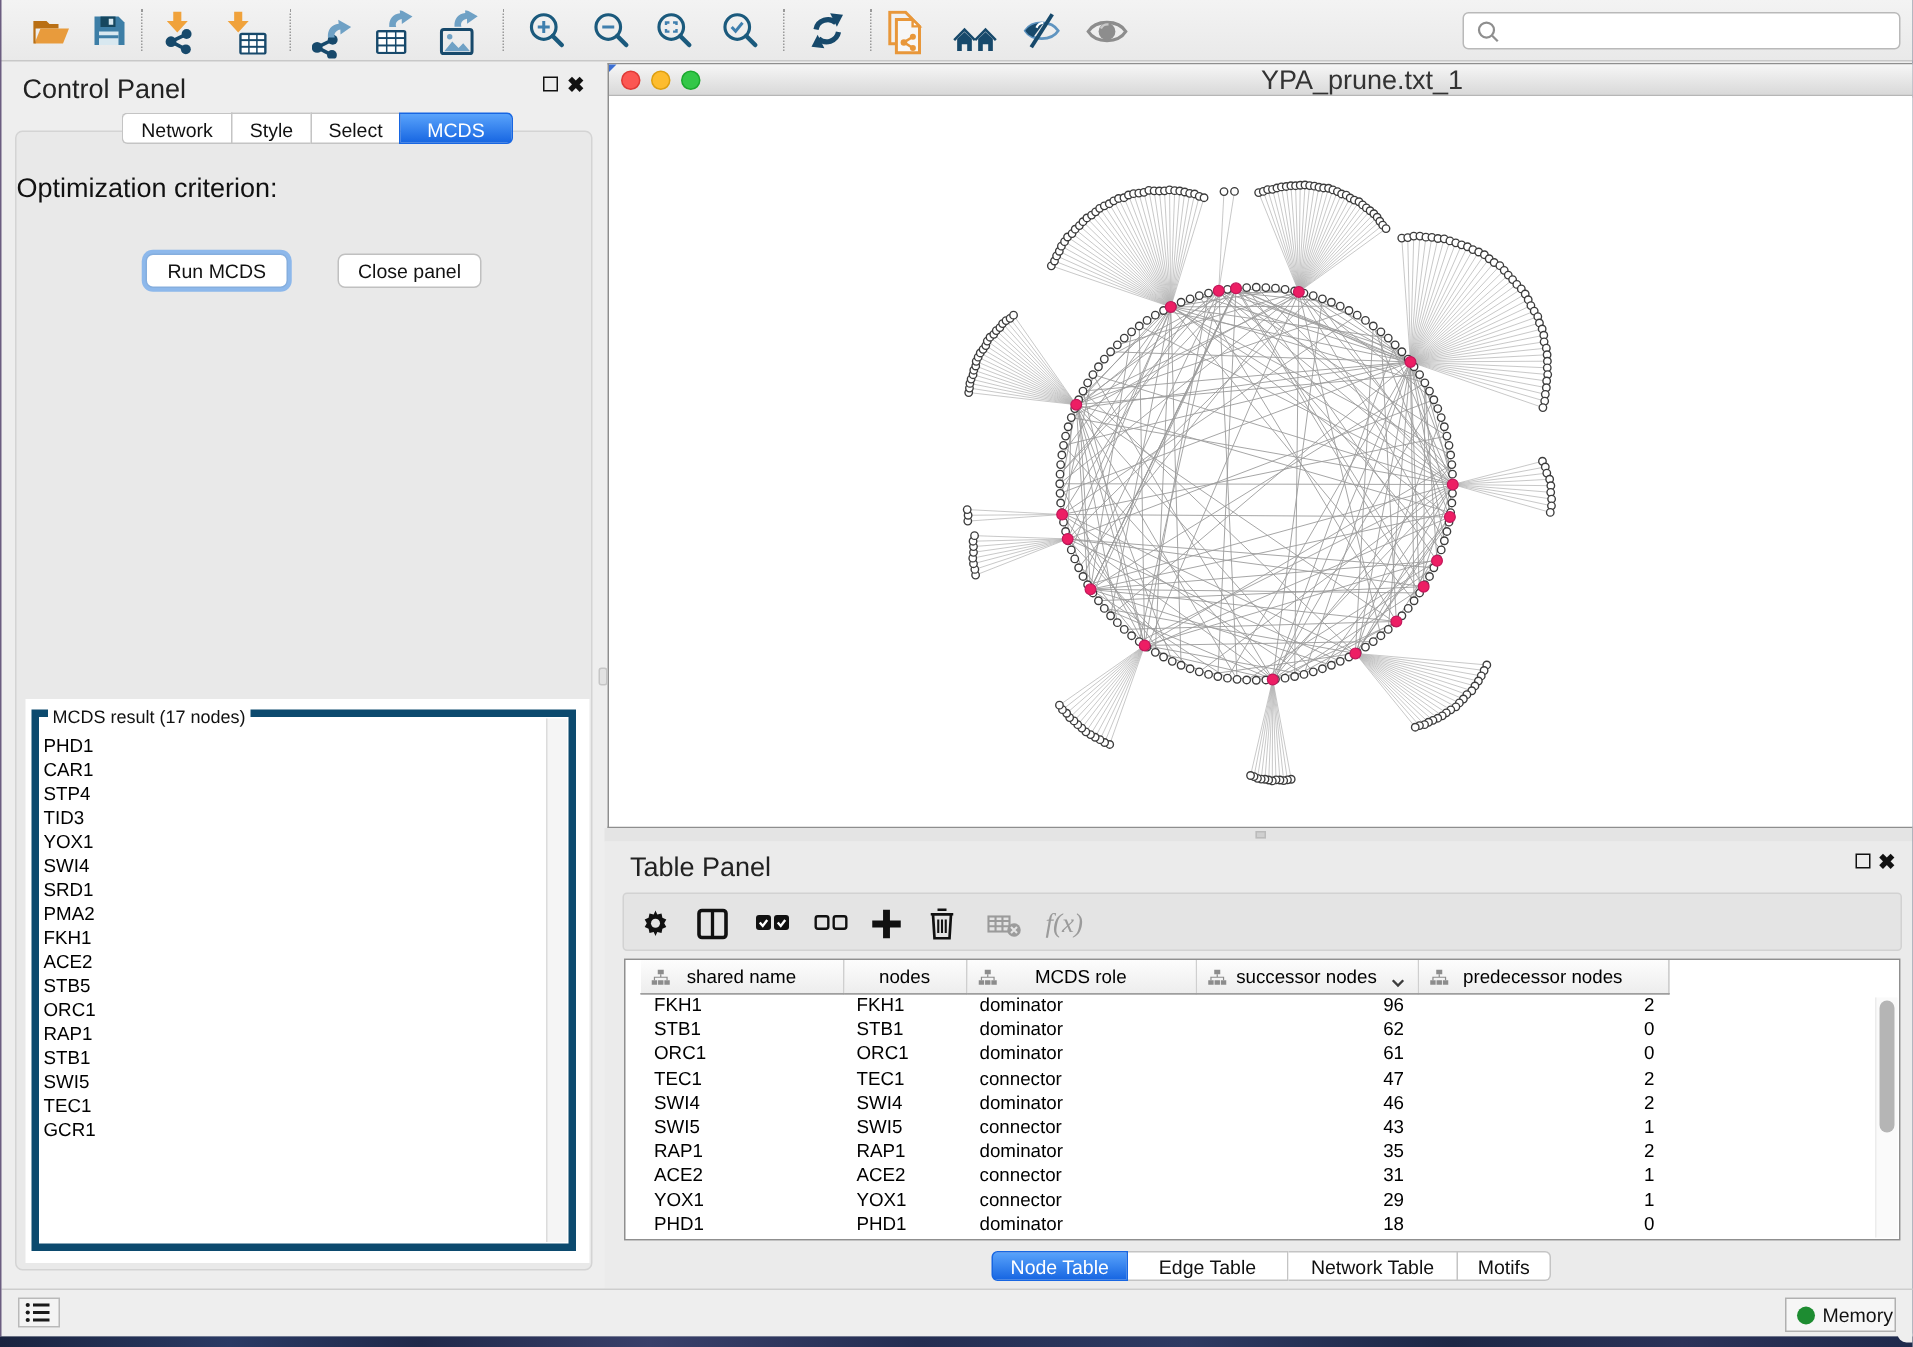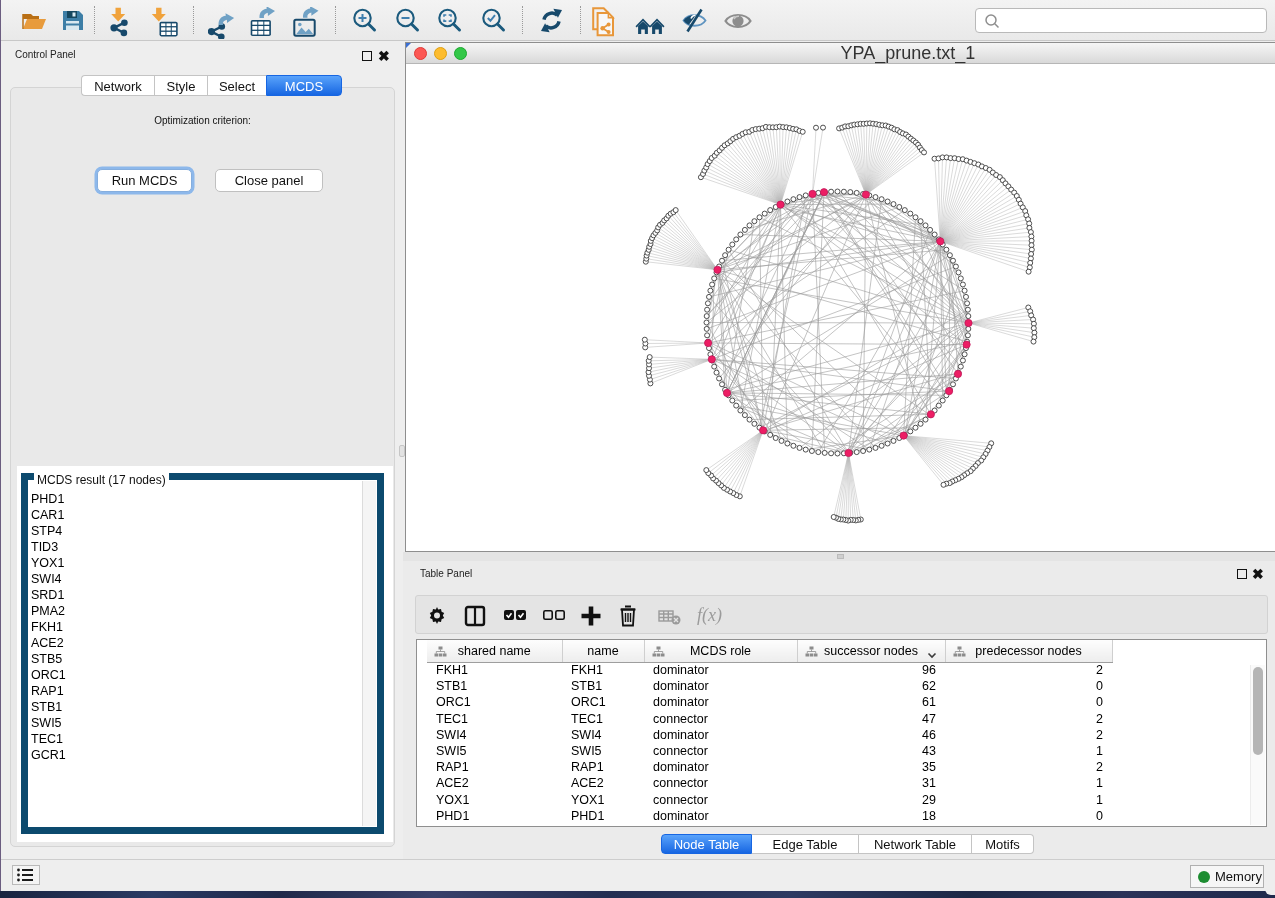--- a/index.html
+++ b/index.html
@@ -9,47 +9,47 @@
   
   .toolbar { position:absolute; left:0; top:0; width:1275px; height:41px;
     background:linear-gradient(#f3f3f3,#e9e9e9); border-bottom:1px solid #c8c8c8; }
   .toolbar .sep { position:absolute; top:6px; height:28px; width:0;
     border-left:1px dotted #9a9a9a; }
   .ticon { position:absolute; top:7px; width:30px; height:32px; overflow:visible; }
   .searchbox { position:absolute; left:975px; top:8px; width:292px; height:25px;
     background:#fff; border:1px solid #b9b9b9; border-radius:4px; }
   
   .cpanel { position:absolute; left:1px; top:42px; width:401px; height:818px; background:#eeeeee; }
-  .panhead { font-size:10px; color:#222; }
+  .panhead { font-size:18px; color:#222; }
   .cp-head { position:absolute; left:14px; top:7px; }
   .wicon { position:absolute; top:9px; width:10px; height:10px; border:1.5px solid #111; }
   .xicon { position:absolute; top:6px; font-size:14px; font-weight:bold; color:#111; }
   
   .cp-tabs { position:absolute; left:80px; top:33px; height:21px; display:flex; z-index:2; }
   .cp-tab { height:21px; line-height:21px; font-size:13px; text-align:center; color:#111;
     background:#fff; border:1px solid #c4c4c4; border-right:none; }
   .cp-tab:first-child { border-radius:4px 0 0 4px; }
   .cp-tab.sel { background:linear-gradient(#59a3fb,#1766e2); color:#fff; border:1px solid #1766e2;
     border-radius:0 4px 4px 0; }
   .cp-body { position:absolute; left:9px; top:45px; width:385px; height:760px;
     background:#e9e9e9; border:1px solid #d4d4d4; border-radius:5px; z-index:1; }
-  .opt-label { position:absolute; left:0; top:27px; width:100%; text-align:center;
-    font-size:10px; color:#111; }
+  .opt-label { position:absolute; left:0; top:27px; width:100%; text-align:left;
+    font-size:18px; color:#111; }
   .dropdown { position:absolute; left:35px; top:50px; width:312px; height:20px; background:#fff;
     border:1px solid #b5b5b5; border-radius:5px; font-size:13px; color:#111; line-height:21px; }
   .dropdown .txt { position:absolute; left:0; right:20px; text-align:center; top:0px; line-height:20px; }
   .dropdown .spin { position:absolute; right:-1px; top:-1px; width:20px; height:22px;
     background:linear-gradient(#6eb1fc,#1c66e0); border-radius:5px; }
   .btn { position:absolute; height:23px; background:#fff; border:1px solid #c0c0c0;
     border-radius:5px; font-size:13px; color:#111; text-align:center; line-height:21px; }
   .btn.focus { box-shadow:0 0 0 2.5px rgba(125,175,235,.85); border-color:#85aede; }
   
   .mcds-box { position:absolute; left:6px; top:378px; width:376px; height:376px; background:#fff; }
   .mcds-field { position:absolute; left:4px; top:7px; width:363px; height:361px;
-    border:7px solid #0c4a6e; }
+    border:5px solid #0c4a6e; }
   .mcds-legend { position:absolute; left:6px; top:-7px; background:#fff; padding:0 3px;
     font-size:12px; color:#111; }
   .mcds-list { position:absolute; left:3px; top:11px; font-size:12.5px; color:#000; line-height:16px; }
   .mcds-sb { position:absolute; right:1px; top:1px; bottom:1px; width:14px; background:#f5f5f5;
     border-left:1px solid #dcdcdc; }
   
   .netwin { position:absolute; left:405px; top:42px; width:870px; height:510px;
     background:#fff; border:1px solid #8e8e8e; border-right:none; }
   .titlebar { position:absolute; left:0; top:0; right:0; height:21px;
     background:linear-gradient(#f6f6f6,#d9d9d9); border-bottom:1px solid #b6b6b6;
@@ -239,21 +239,21 @@
     <div class="xicon" style="left:377px">✖</div>
     <div class="cp-tabs">
       <div class="cp-tab" style="width:73px">Network</div>
       <div class="cp-tab" style="width:53px">Style</div>
       <div class="cp-tab" style="width:59px">Select</div>
       <div class="cp-tab sel" style="width:76px">MCDS</div>
     </div>
     <div class="cp-body">
       <div class="opt-label">Optimization criterion:</div>
       <div class="btn focus" style="left:86px; top:81px; width:95px">Run MCDS</div>
-      <div class="btn" style="left:204px; top:81px; width:108px">Close panel</div>
+      <div class="btn" style="left:214px; top:81px; width:96px">Close panel</div>
       <div class="mcds-box">
         <div class="mcds-field">
           <div class="mcds-legend">MCDS result (17 nodes)</div>
           <div class="mcds-list">PHD1<br>CAR1<br>STP4<br>TID3<br>YOX1<br>SWI4<br>SRD1<br>PMA2<br>FKH1<br>ACE2<br>STB5<br>ORC1<br>RAP1<br>STB1<br>SWI5<br>TEC1<br>GCR1</div>
           <div class="mcds-sb"></div>
         </div>
       </div>
     </div>
   </div>
 
@@ -1060,21 +1060,21 @@
           </colgroup>
         <thead>
           <tr>
             <th><span class="sic"><svg width="13" height="12" viewBox="0 0 13 12">
                     <rect x="4.5" y="0.5" width="4" height="3" fill="#8c8c8c"></rect>
                     <rect x="0.5" y="7.5" width="3.6" height="3" fill="#8c8c8c"></rect>
                     <rect x="4.7" y="7.5" width="3.6" height="3" fill="#8c8c8c"></rect>
                     <rect x="8.9" y="7.5" width="3.6" height="3" fill="#8c8c8c"></rect>
                     <path d="M6.5 3.5 v2 M2.3 7.5 v-2 h8.4 v2" stroke="#8c8c8c" stroke-width="0.8" fill="none"></path>
                   </svg></span>shared name</th>
-            <th>name</th>
+            <th>nodes</th>
             <th><span class="sic"><svg width="13" height="12" viewBox="0 0 13 12">
                     <rect x="4.5" y="0.5" width="4" height="3" fill="#8c8c8c"></rect>
                     <rect x="0.5" y="7.5" width="3.6" height="3" fill="#8c8c8c"></rect>
                     <rect x="4.7" y="7.5" width="3.6" height="3" fill="#8c8c8c"></rect>
                     <rect x="8.9" y="7.5" width="3.6" height="3" fill="#8c8c8c"></rect>
                     <path d="M6.5 3.5 v2 M2.3 7.5 v-2 h8.4 v2" stroke="#8c8c8c" stroke-width="0.8" fill="none"></path>
                   </svg></span>MCDS role</th>
             <th><span class="sic"><svg width="13" height="12" viewBox="0 0 13 12">
                     <rect x="4.5" y="0.5" width="4" height="3" fill="#8c8c8c"></rect>
                     <rect x="0.5" y="7.5" width="3.6" height="3" fill="#8c8c8c"></rect>

